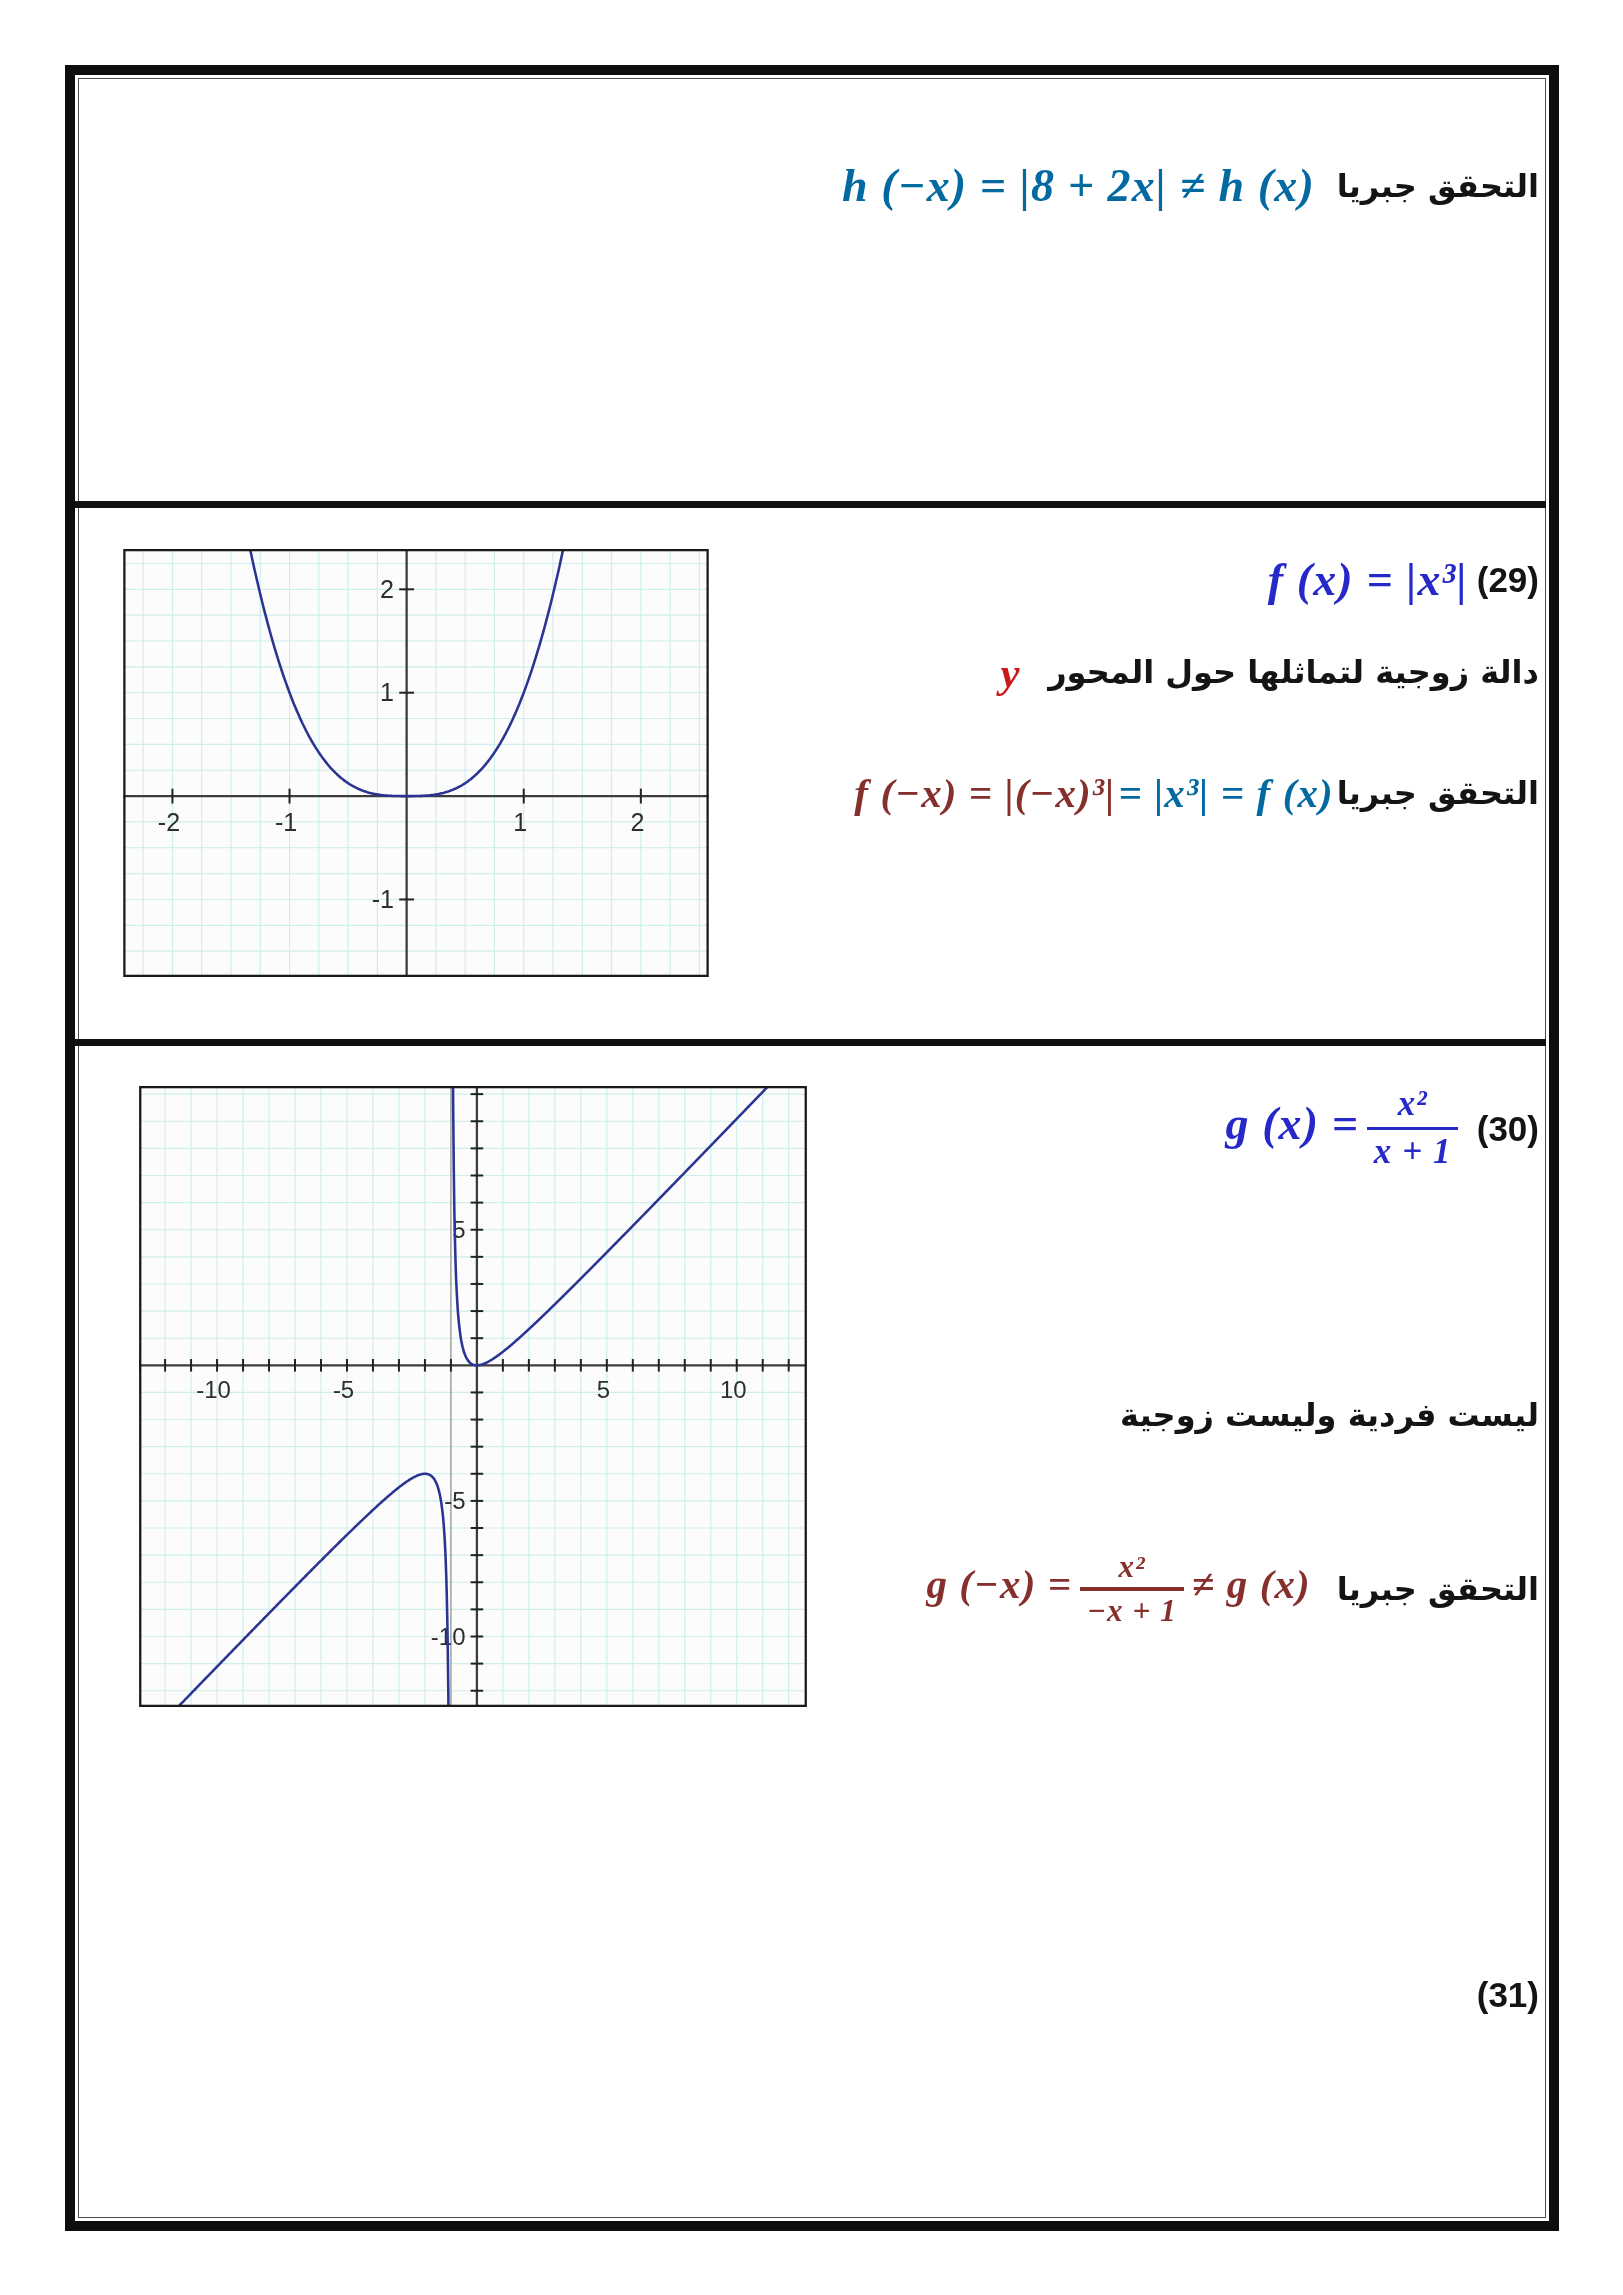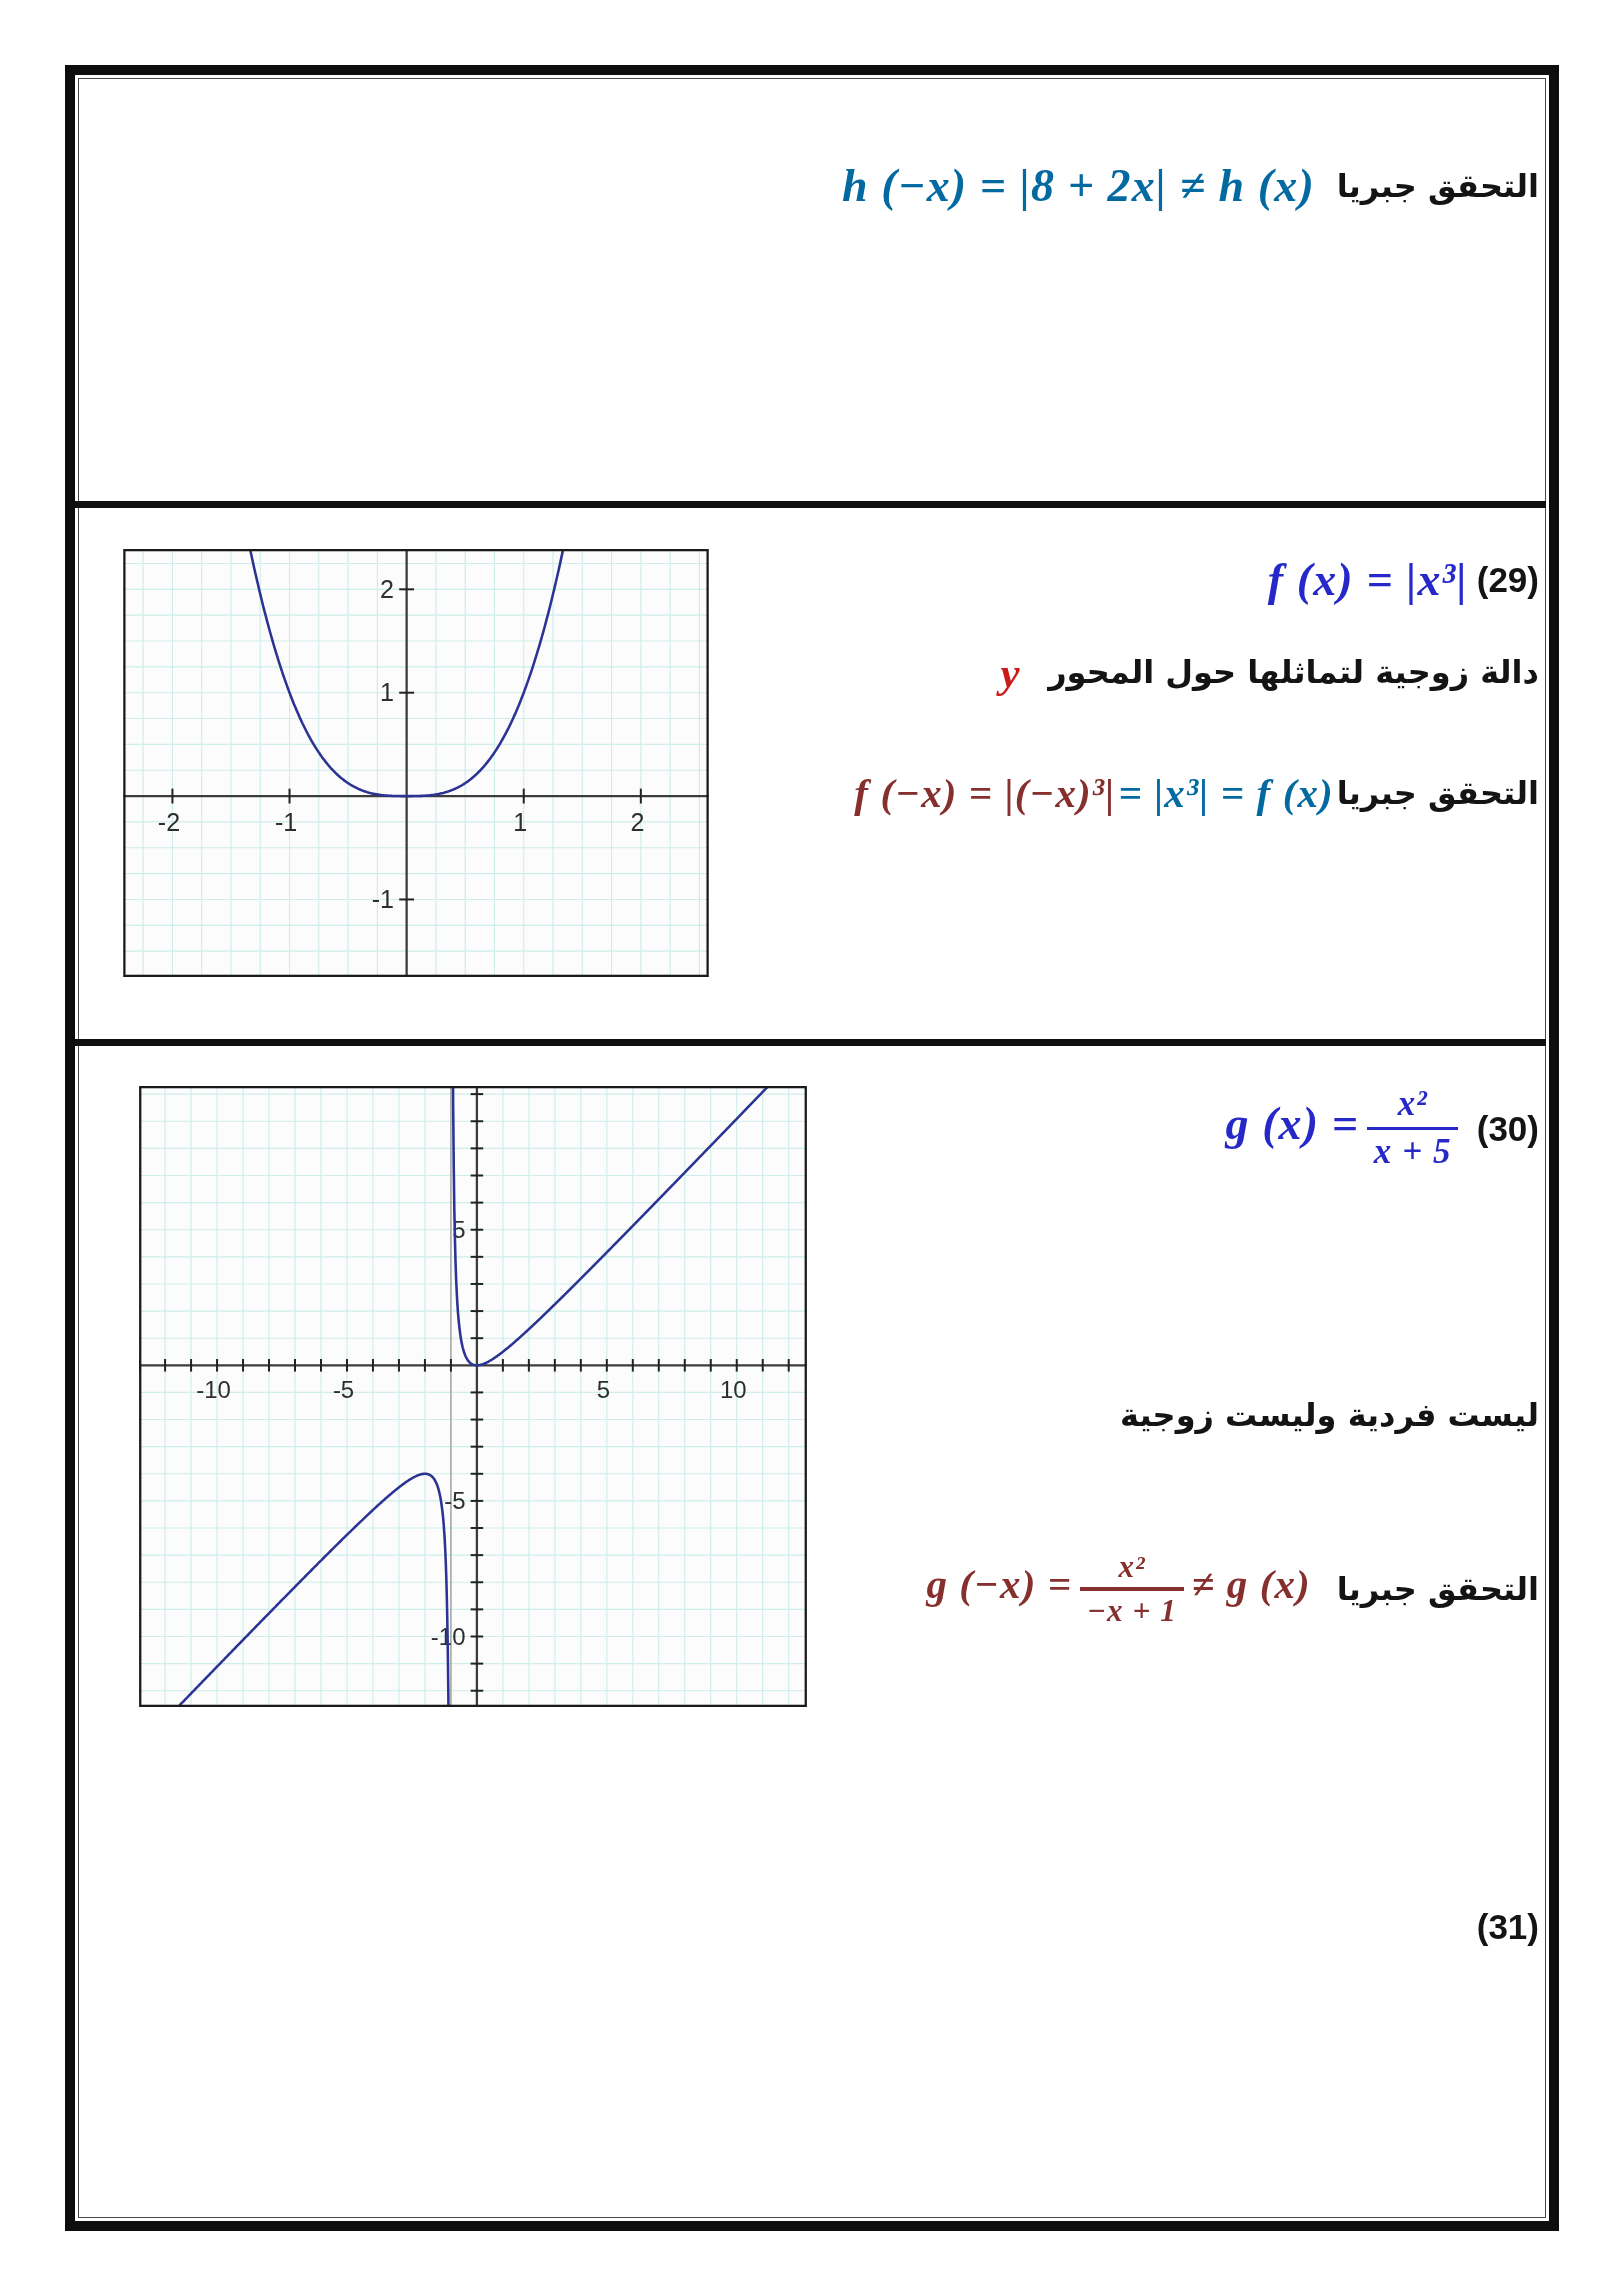--- a/index.html
+++ b/index.html
@@ -137,21 +137,21 @@
   <span class="ar">التحقق جبريا</span>
 </div>
 
 <div class="divider" style="top:1039px;"></div>
 
 <div class="row" style="top:1057px;height:143px;gap:10.3px;">
   <span class="eq eq-lg" style="color:#2629c8;">
     <span>g (x) =</span><span class="frac">
         <span class="fnum">x²</span>
         <span class="fbar"></span>
-        <span class="fden">x + 5</span>
+        <span class="fden">x + 1</span>
       </span>
   </span>
   <span class="paren-num">(30)</span>
 </div>
 
 <svg class="plot" width="668" height="621" viewBox="0 0 1170 1088" style="left: 139px; top: 1086px;">
     <rect x="0" y="0" width="1170" height="1088" fill="#fdfcfc"></rect>
     <line x1="0" y1="0" x2="0" y2="1088" stroke="#cdeeea" stroke-width="2"></line>
     <line x1="45.525291828793776" y1="0" x2="45.525291828793776" y2="1088" stroke="#cdeeea" stroke-width="2"></line>
     <line x1="91.05058365758755" y1="0" x2="91.05058365758755" y2="1088" stroke="#cdeeea" stroke-width="2"></line>
@@ -274,16 +274,16 @@
   <span class="eq eq-md" style="color:#86302e;">
     <span>g (−x) =</span><span class="frac">
         <span class="fnum">x²</span>
         <span class="fbar"></span>
         <span class="fden">−x + 1</span>
       </span><span>≠ g (x)</span>
   </span>
   <span class="ar">التحقق جبريا</span>
 </div>
 
-<div class="row" style="top:1893px;height:68px;">
+<div class="row" style="top:1961px;height:68px;">
   <span class="paren-num">(31)</span>
 </div>
 
 
 </body></html>

